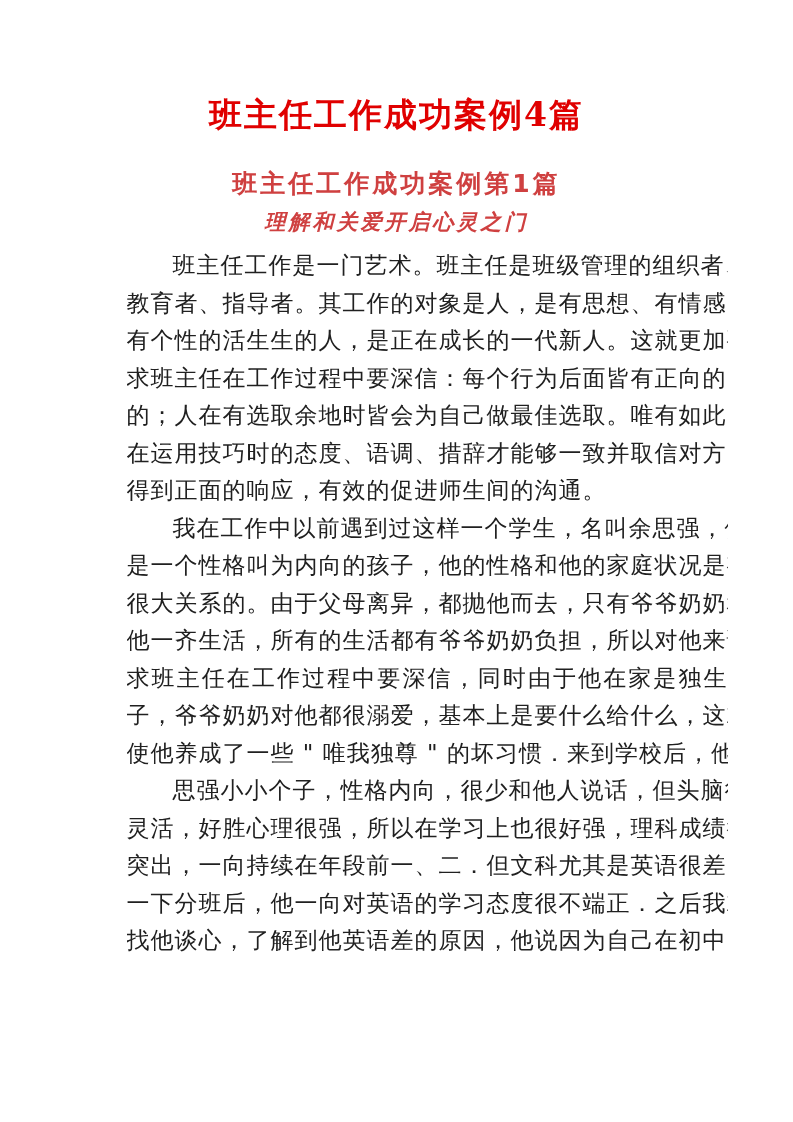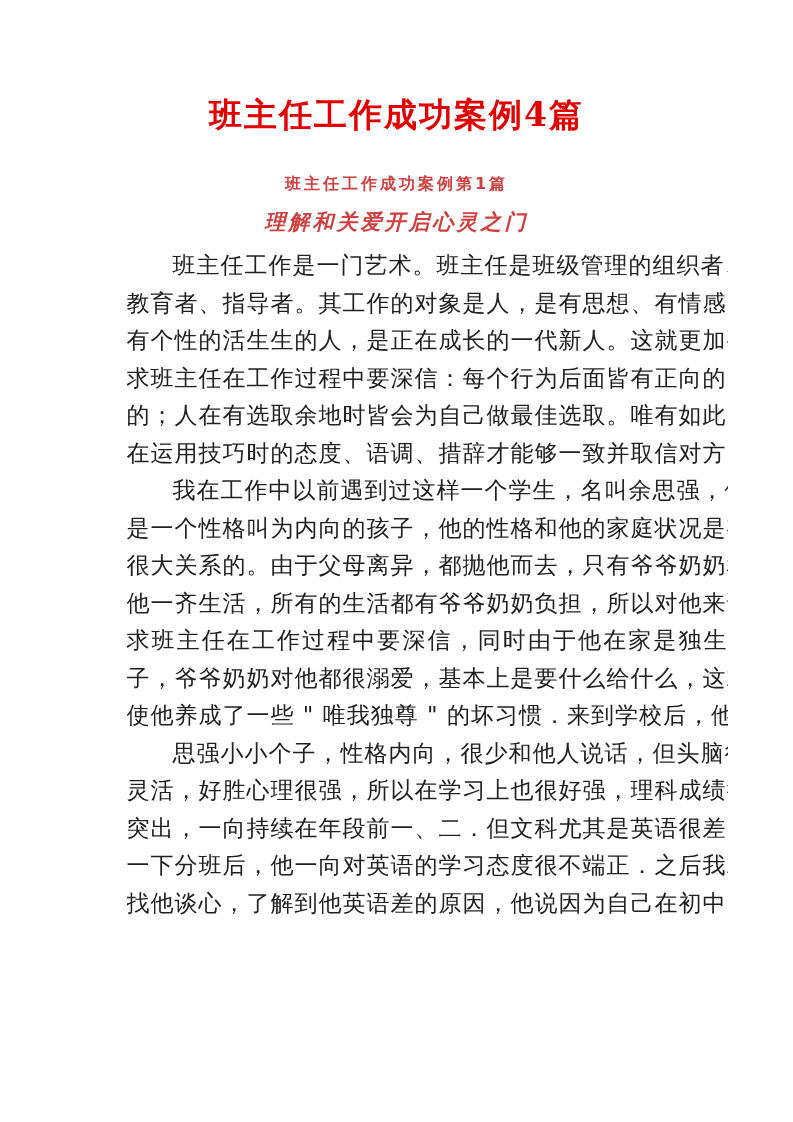--- a/index.html
+++ b/index.html
@@ -23,21 +23,21 @@
     font-family: "DejaVu Serif", serif;
     font-weight: bold;
     font-size: 33px;
     line-height: 40px;
     text-align: center;
     letter-spacing: 2px;
     margin: 0 0 30px 0;
   }
   .section-heading {
     color: var(--heading-red, #cf4040);
-    font-size: 16px;
+    font-size: 25px;
     line-height: 38px;
     text-align: center;
     letter-spacing: 3px;
     margin: 0;
   }
   .subsection-heading {
     color: var(--heading-red, #cf4040);
     font-size: 21px;
     line-height: 38px;
     text-align: center;
@@ -80,20 +80,21 @@
   <h3 class="subsection-heading">理解和关爱开启心灵之门</h3>
 
   <div class="doc-body">
       <div class="paragraph">
         <div class="line first">班主任工作是一门艺术。班主任是班级管理的组织者、</div>
         <div class="line">教育者、指导者。其工作的对象是人，是有思想、有情感、</div>
         <div class="line">有个性的活生生的人，是正在成长的一代新人。这就更加要</div>
         <div class="line">求班主任在工作过程中要深信：每个行为后面皆有正向的目</div>
         <div class="line">的；人在有选取余地时皆会为自己做最佳选取。唯有如此，</div>
         <div class="line">在运用技巧时的态度、语调、措辞才能够一致并取信对方，</div>
+        <div class="line">得到正面的响应，有效的促进师生间的沟通。</div>
       </div>
       <div class="paragraph">
         <div class="line first">我在工作中以前遇到过这样一个学生，名叫余思强，他</div>
         <div class="line">是一个性格叫为内向的孩子，他的性格和他的家庭状况是有</div>
         <div class="line">很大关系的。由于父母离异，都抛他而去，只有爷爷奶奶和</div>
         <div class="line">他一齐生活，所有的生活都有爷爷奶奶负担，所以对他来说</div>
         <div class="line">求班主任在工作过程中要深信，同时由于他在家是独生</div>
         <div class="line">子，爷爷奶奶对他都很溺爱，基本上是要什么给什么，这就</div>
         <div class="line">使他养成了一些 " 唯我独尊 " 的坏习惯．来到学校后，他的</div>
       </div>

